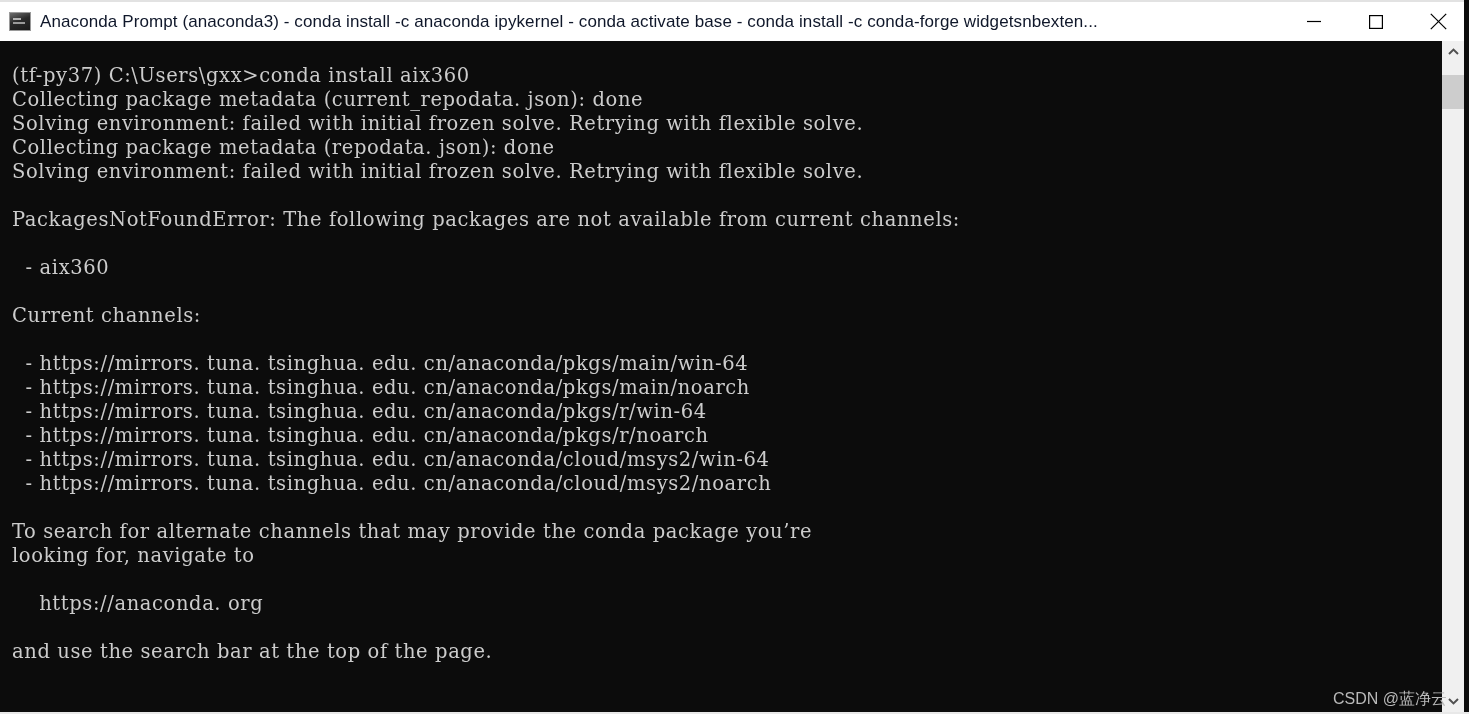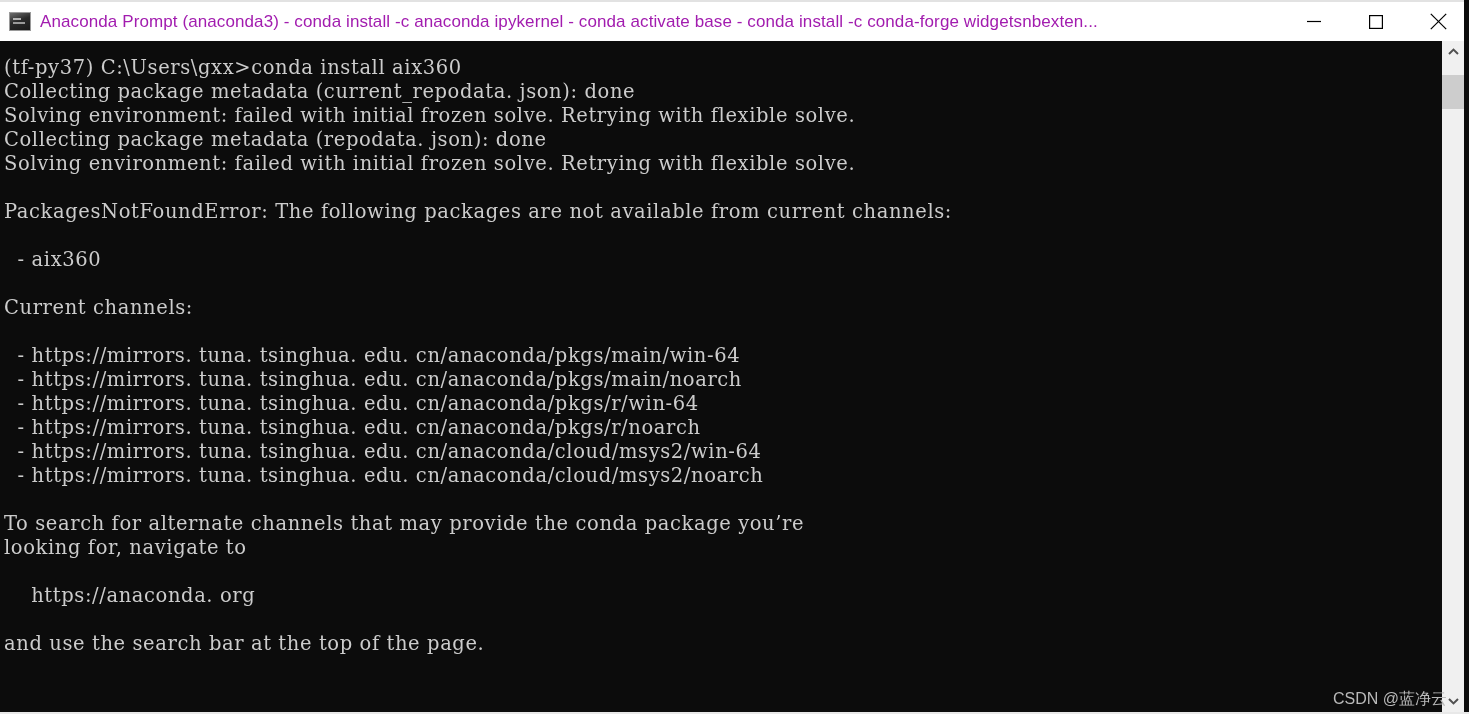--- a/index.html
+++ b/index.html
@@ -51,21 +51,21 @@
     content: "";
     position: absolute;
     left: 3px; top: 9px;
     width: 12px; height: 2px;
     background: #9a9a9a;
   }
   .tb-title {
     flex: 1 1 auto;
     font-size: 17px;
     line-height: 20px;
-    color: #a21caf;
+    color: #0f172a;
     white-space: nowrap;
     overflow: hidden;
     letter-spacing: 0.1px;
     padding-right: 8px;
   }
   .tb-controls {
     flex: 0 0 auto;
     display: flex;
     align-items: center;
     height: 41px;
@@ -91,21 +91,21 @@
     width: 1442px;
     height: 671px;
     background: #0c0c0c;
     overflow: hidden;
   }
   .console-text {
     position: absolute;
     left: 0;
     top: 11px;
     width: 1442px;
-    margin: 4px;
+    margin: 12px;
     padding: 0;
     font-family: "DejaVu Serif", "Liberation Serif", serif;
     font-size: 19.5px;
     line-height: 24px;
     color: #cccccc;
     white-space: pre;
     letter-spacing: 0.6px;
     font-weight: 400;
   }
 

